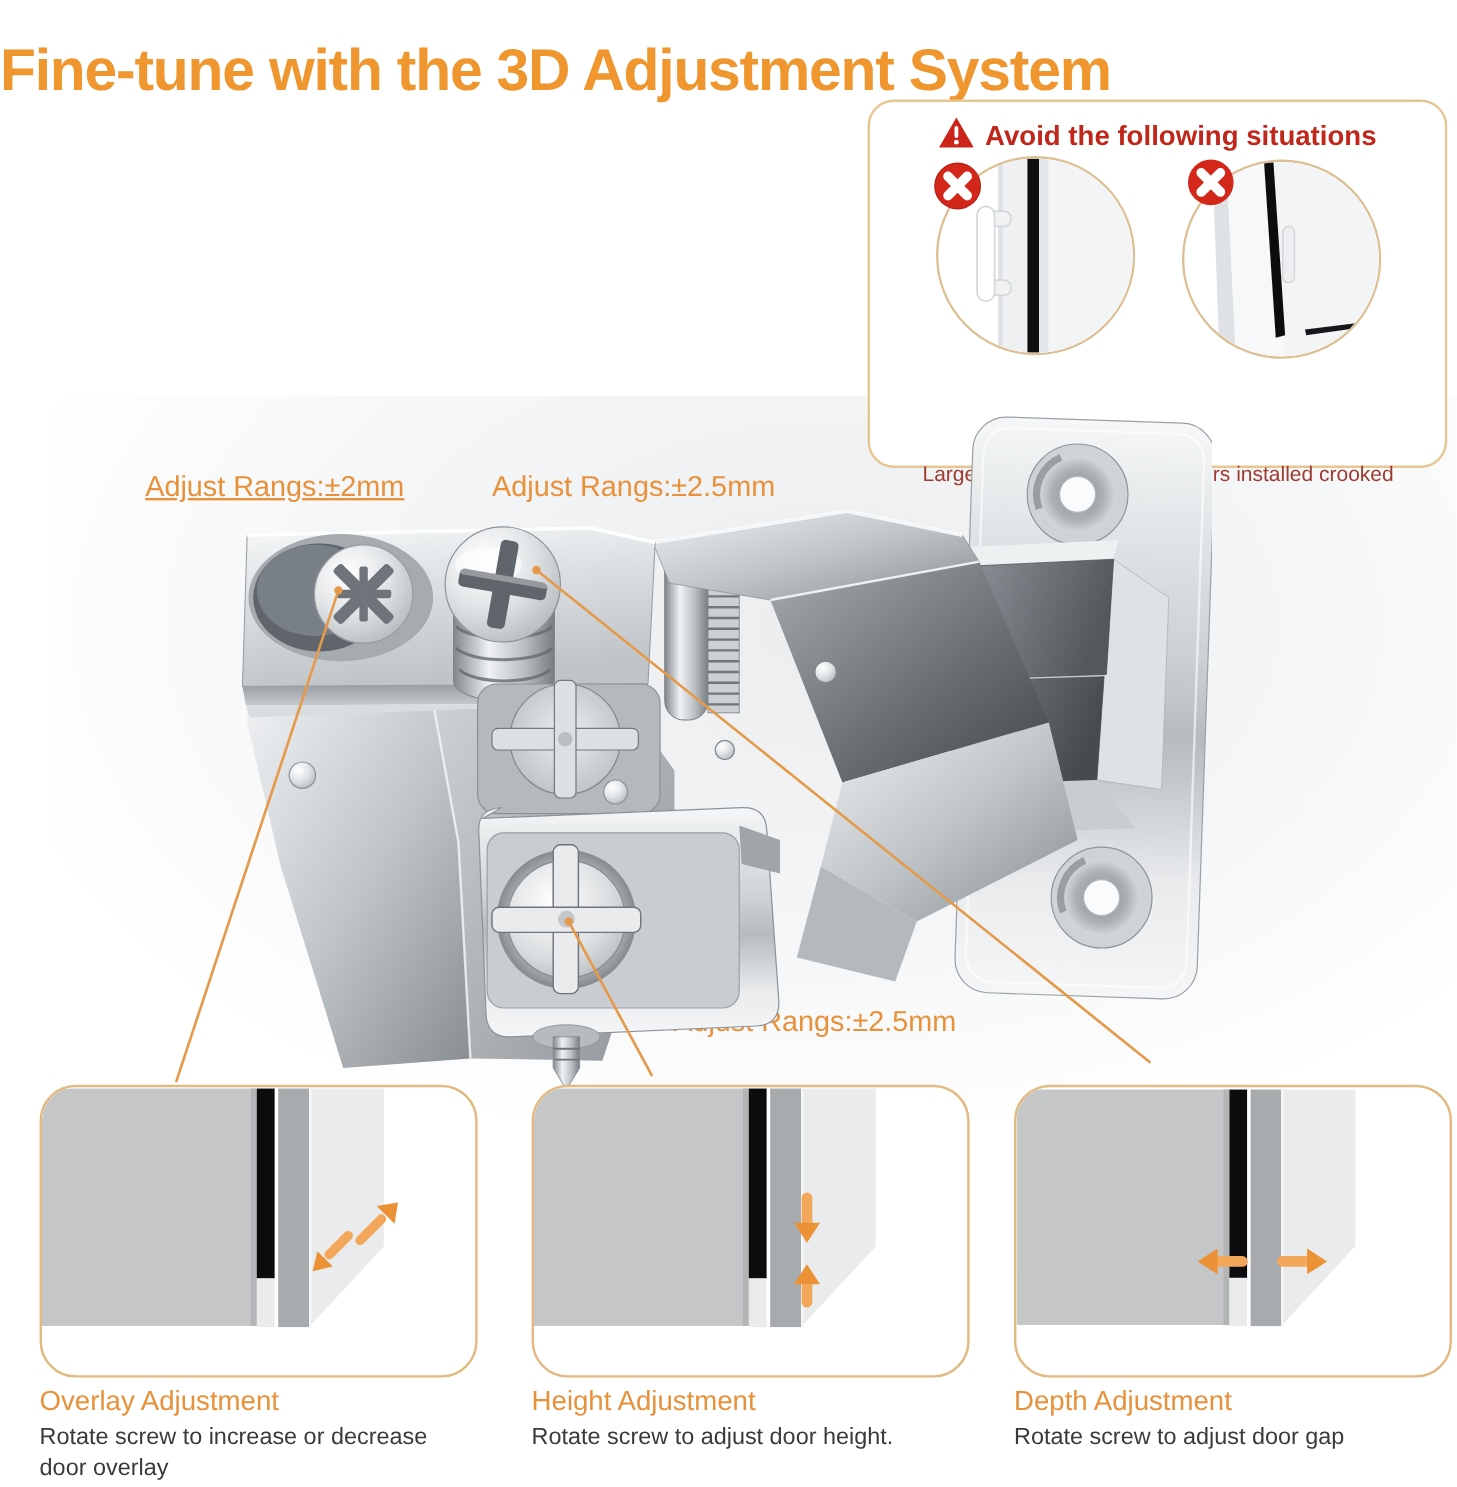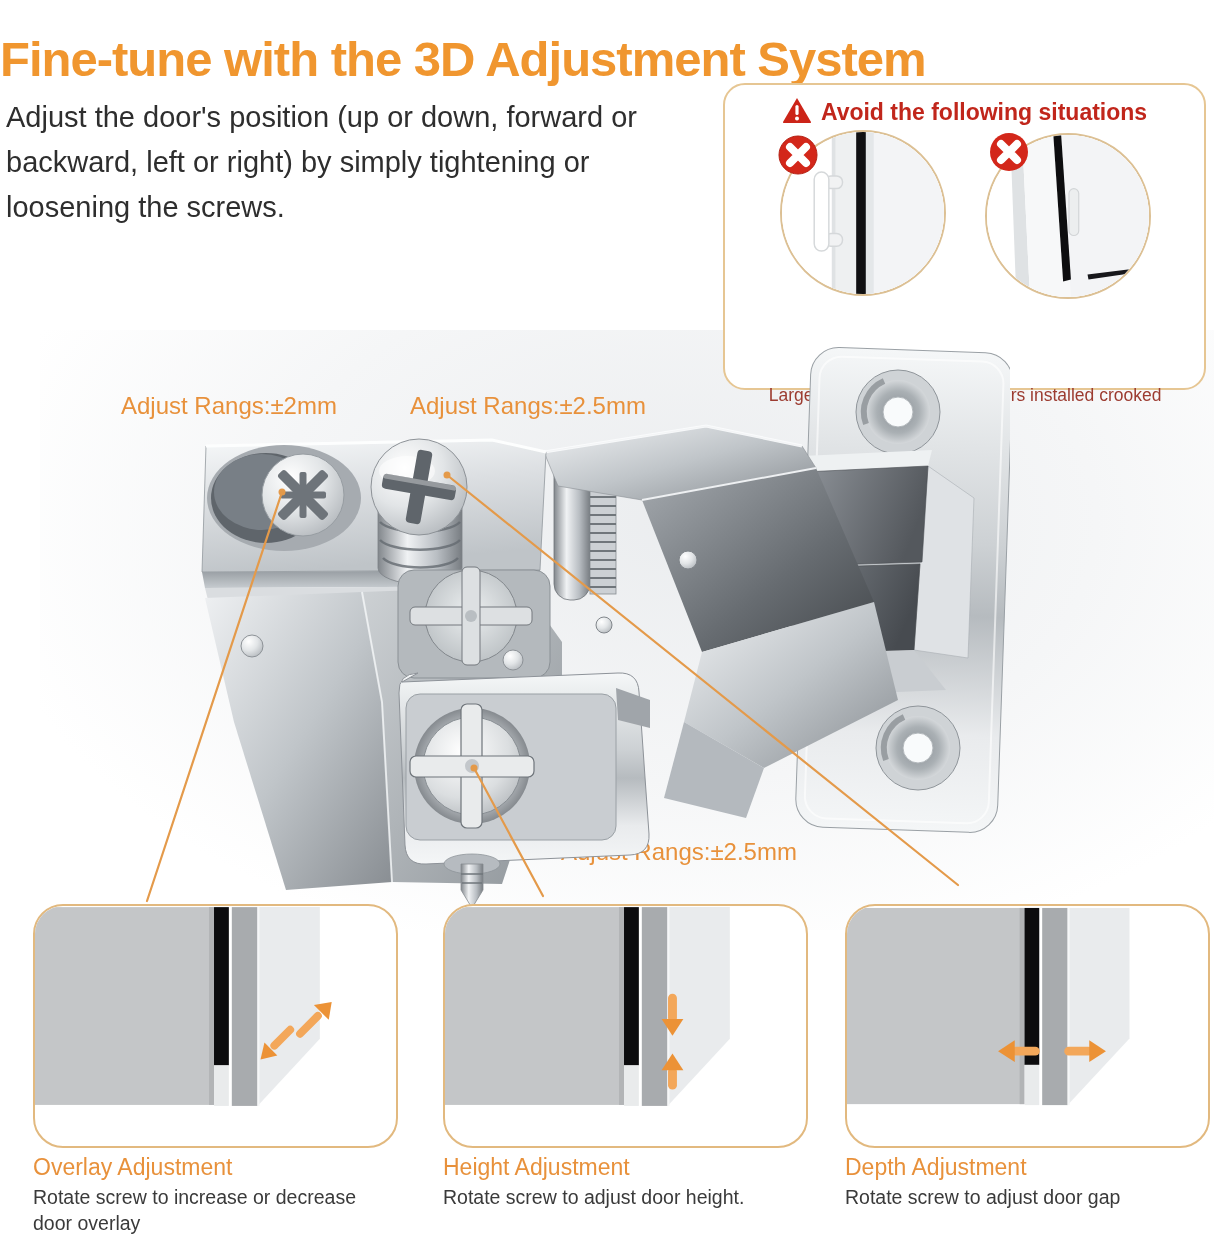--- a/index.html
+++ b/index.html
@@ -21,21 +21,21 @@
   .wcircle{position:absolute;width:166px;height:166px;border-radius:50%;border:2px solid #DCC094;
            overflow:hidden;background:#fff;box-sizing:border-box;}
   .wc1{left:55px;top:45px;} .wc2{left:260px;top:48px;}
   .xbadge{position:absolute;width:40px;height:40px;}
   .xb1{left:72px;top:52px;} .xb2{left:282px;top:48px;}
   .wcap{position:absolute;top:300px;font-size:17.5px;color:#9C3B30;text-align:center;width:220px;}
   .wcap1{left:32px;} .wcap2{left:235px;}
 
   
   .callout{font-size:24px;color:#E8913B;white-space:nowrap;}
-  .co1{left:121px;top:392px;} .co2{left:410px;top:392px;} .co3{left:561px;top:838px;}
+  .co1{left:121px;top:392px;text-decoration:underline;} .co2{left:410px;top:392px;} .co3{left:561px;top:838px;}
 
   
   .backdrop{left:40px;top:330px;width:1174px;height:600px;
             background:radial-gradient(ellipse at 55% 32%, #ebedef 0%, #f5f6f7 45%, #ffffff 78%);}
   .hinge-svg{left:90px;top:330px;}
 
   
   .panel{width:365px;height:244px;border:2px solid #E2B97F;border-radius:30px;overflow:hidden;
          background:#fff;box-sizing:border-box;}
   .p1{left:33px;top:904px;} .p2{left:443px;top:904px;} .p3{left:845px;top:904px;}
@@ -45,21 +45,20 @@
   .caption p{margin:0;font-size:19.5px;line-height:1.35;color:#3a3a3a;}
 </style>
 </head>
 <body>
 
 <div class="canvas">
 
   <div class="abs backdrop"></div>
 
   <h1 class="abs title">Fine-tune with the 3D Adjustment System</h1>
-  <p class="abs descr">Adjust the door's position (up or down, forward or backward, left or right) by simply tightening or loosening the screws.</p>
 
   <div class="abs warnbox">
     <div class="warnhead">
       <span>
         <svg width="30" height="27" viewBox="0 0 30 27">
           <path d="M15 1 L29 25 Q29.5 26 28 26 L2 26 Q0.5 26 1 25 Z" fill="#CC2418"></path>
           <rect x="13.4" y="8" width="3.2" height="10" rx="1.6" fill="#ffffff"></rect>
           <circle cx="15" cy="21.5" r="2" fill="#ffffff"></circle>
         </svg>
       </span>

